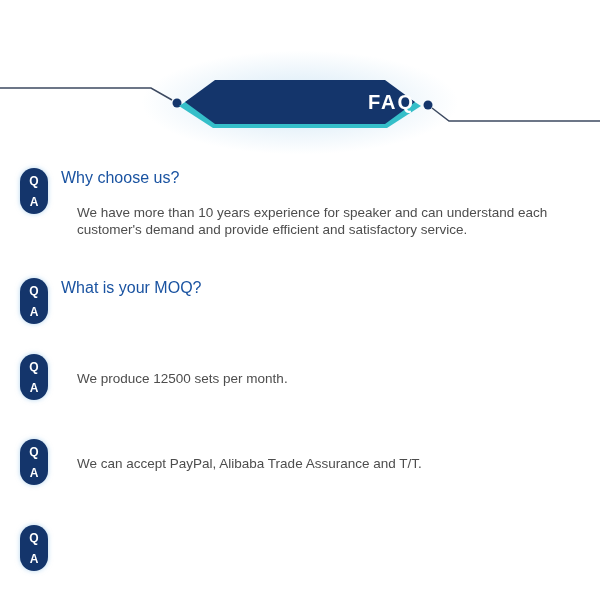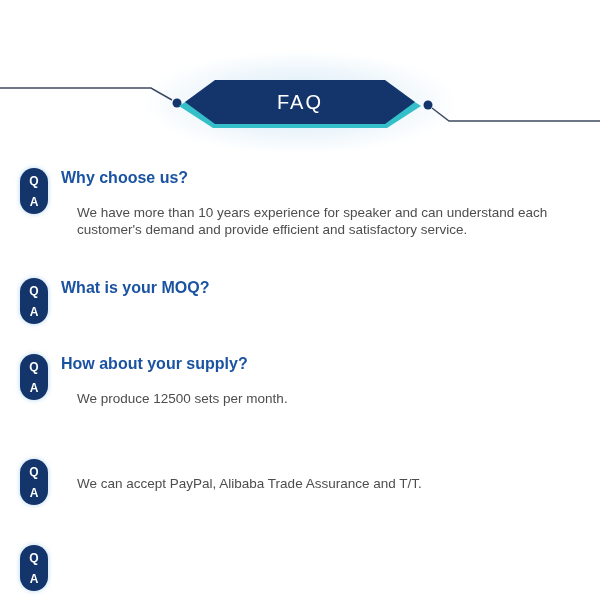--- a/index.html
+++ b/index.html
@@ -28,22 +28,22 @@
     opacity: 0.55;
     pointer-events: none;
   }
   .banner-svg { position: absolute; left: 0; top: 0; }
   .ln  { stroke: var(--line); stroke-width: 1.5; fill: none; }
   .dot { fill: var(--navy); }
   .hex-teal { fill: var(--teal); }
   .hex-navy { fill: var(--navy); }
   .faq-title {
     position: absolute; left: 185px; top: 80px; width: 230px; height: 44px;
-    line-height: 44px; text-align: center;
-    color: #ffffff; font-size: 20px; font-weight: normal; letter-spacing: 2px;
+    line-height: 44px; text-align: right;
+    color: #ffffff; font-size: 20px; font-weight: bold; letter-spacing: 2px;
   }
 
   
   .faq-list { position: absolute; left: 20px; top: 168px; width: 560px; }
   .faq-item { display: flex; align-items: flex-start; }
   .faq-item:nth-of-type(1) { margin-bottom: 24px; }
   .faq-item:nth-of-type(2) { margin-bottom: 30px; }
   .faq-item:nth-of-type(3) { margin-bottom: 36px; }
   .faq-item:nth-of-type(4) { margin-bottom: 37px; }
   .qa-badge {
@@ -54,21 +54,21 @@
     color: #ffffff;
     display: flex; flex-direction: column;
     align-items: center; justify-content: space-between;
     padding: 6px 0 5px;
     font-size: 12px; font-weight: bold;
     box-shadow: 0 0 5px rgba(120,180,225,0.55);
   }
   .item-content { margin-left: 13px; padding-top: 0; }
   .question {
     margin: 0 0 7px;
-    font-size: 16px; font-weight: 700;
+    font-size: 16px; font-weight: 400;
     color: var(--qblue);
     line-height: 20px;
   }
   .answer {
     margin: 16px;
     font-size: 13.5px; line-height: 17px;
     color: var(--agray);
     max-width: 522px;
   }
 </style>
@@ -110,21 +110,20 @@
       <h3 class="question">What is your MOQ?</h3>
     </div>
   </section>
 
   <section class="faq-item">
     <div class="qa-badge">
       <span>Q</span>
       <span>A</span>
     </div>
     <div class="item-content">
-      <h3 class="question">How about your supply?</h3>
       <p class="answer">We produce 12500 sets per month.</p>
     </div>
   </section>
 
   <section class="faq-item">
     <div class="qa-badge">
       <span>Q</span>
       <span>A</span>
     </div>
     <div class="item-content">

